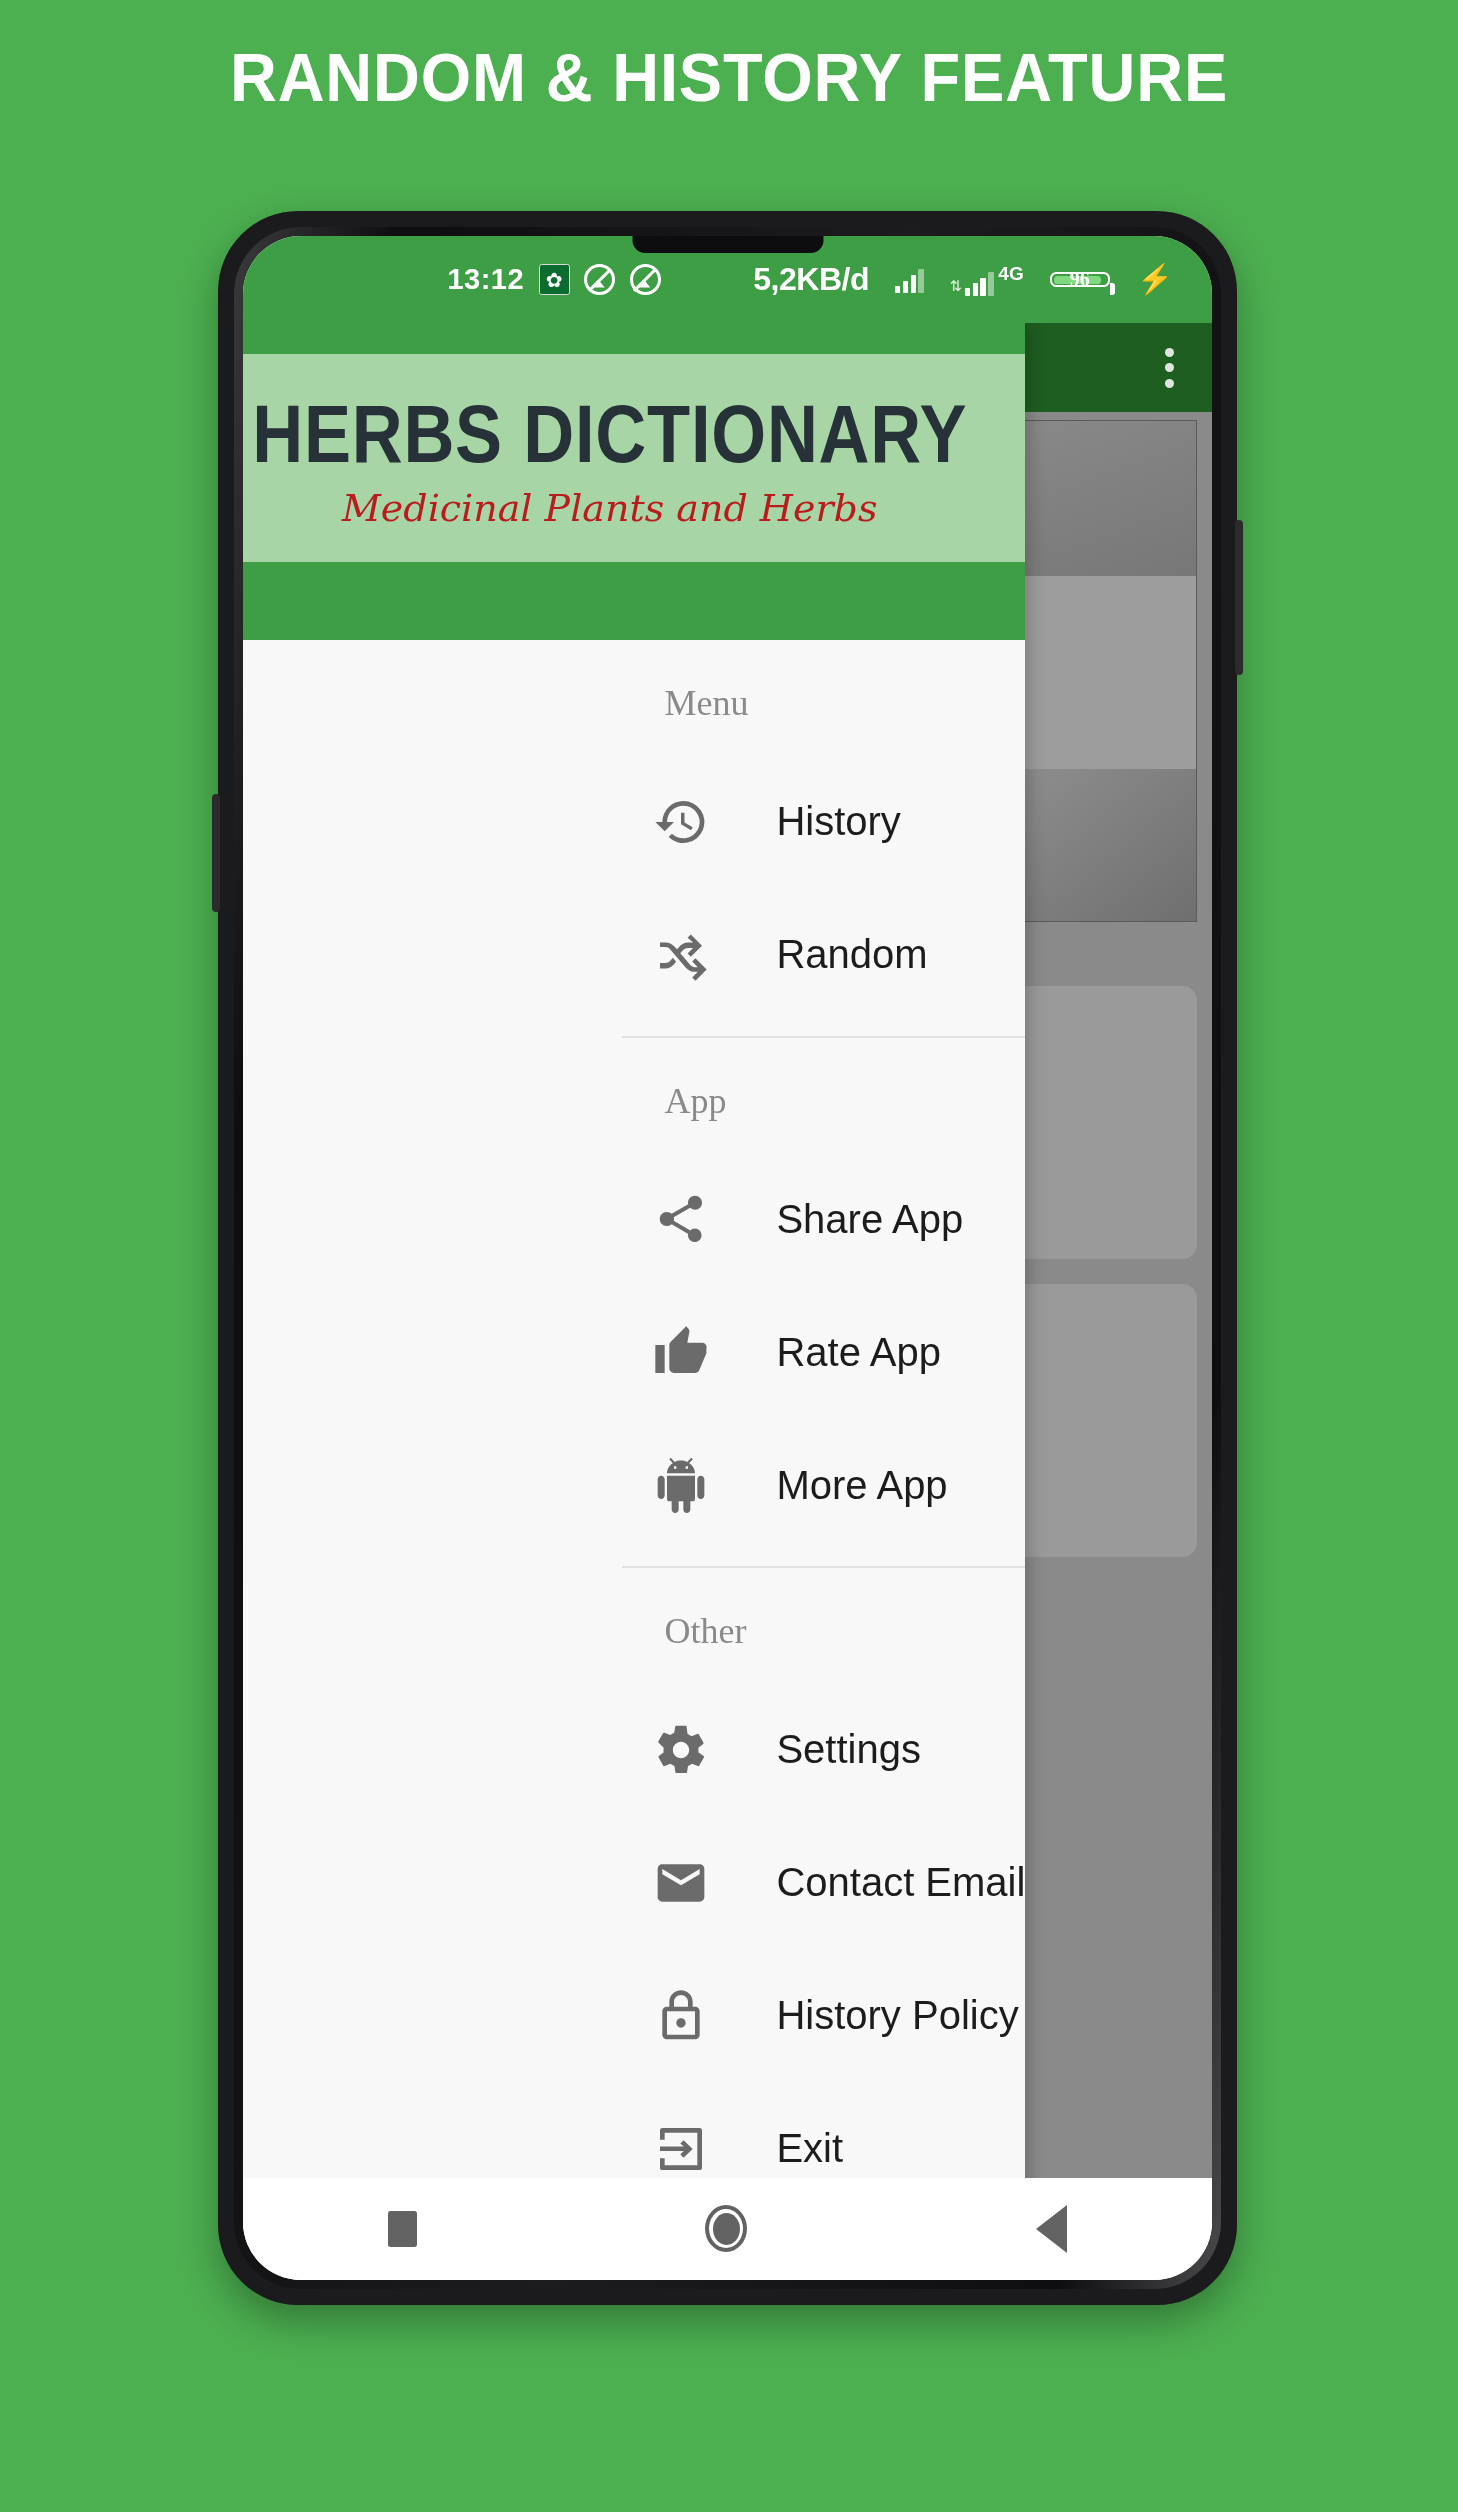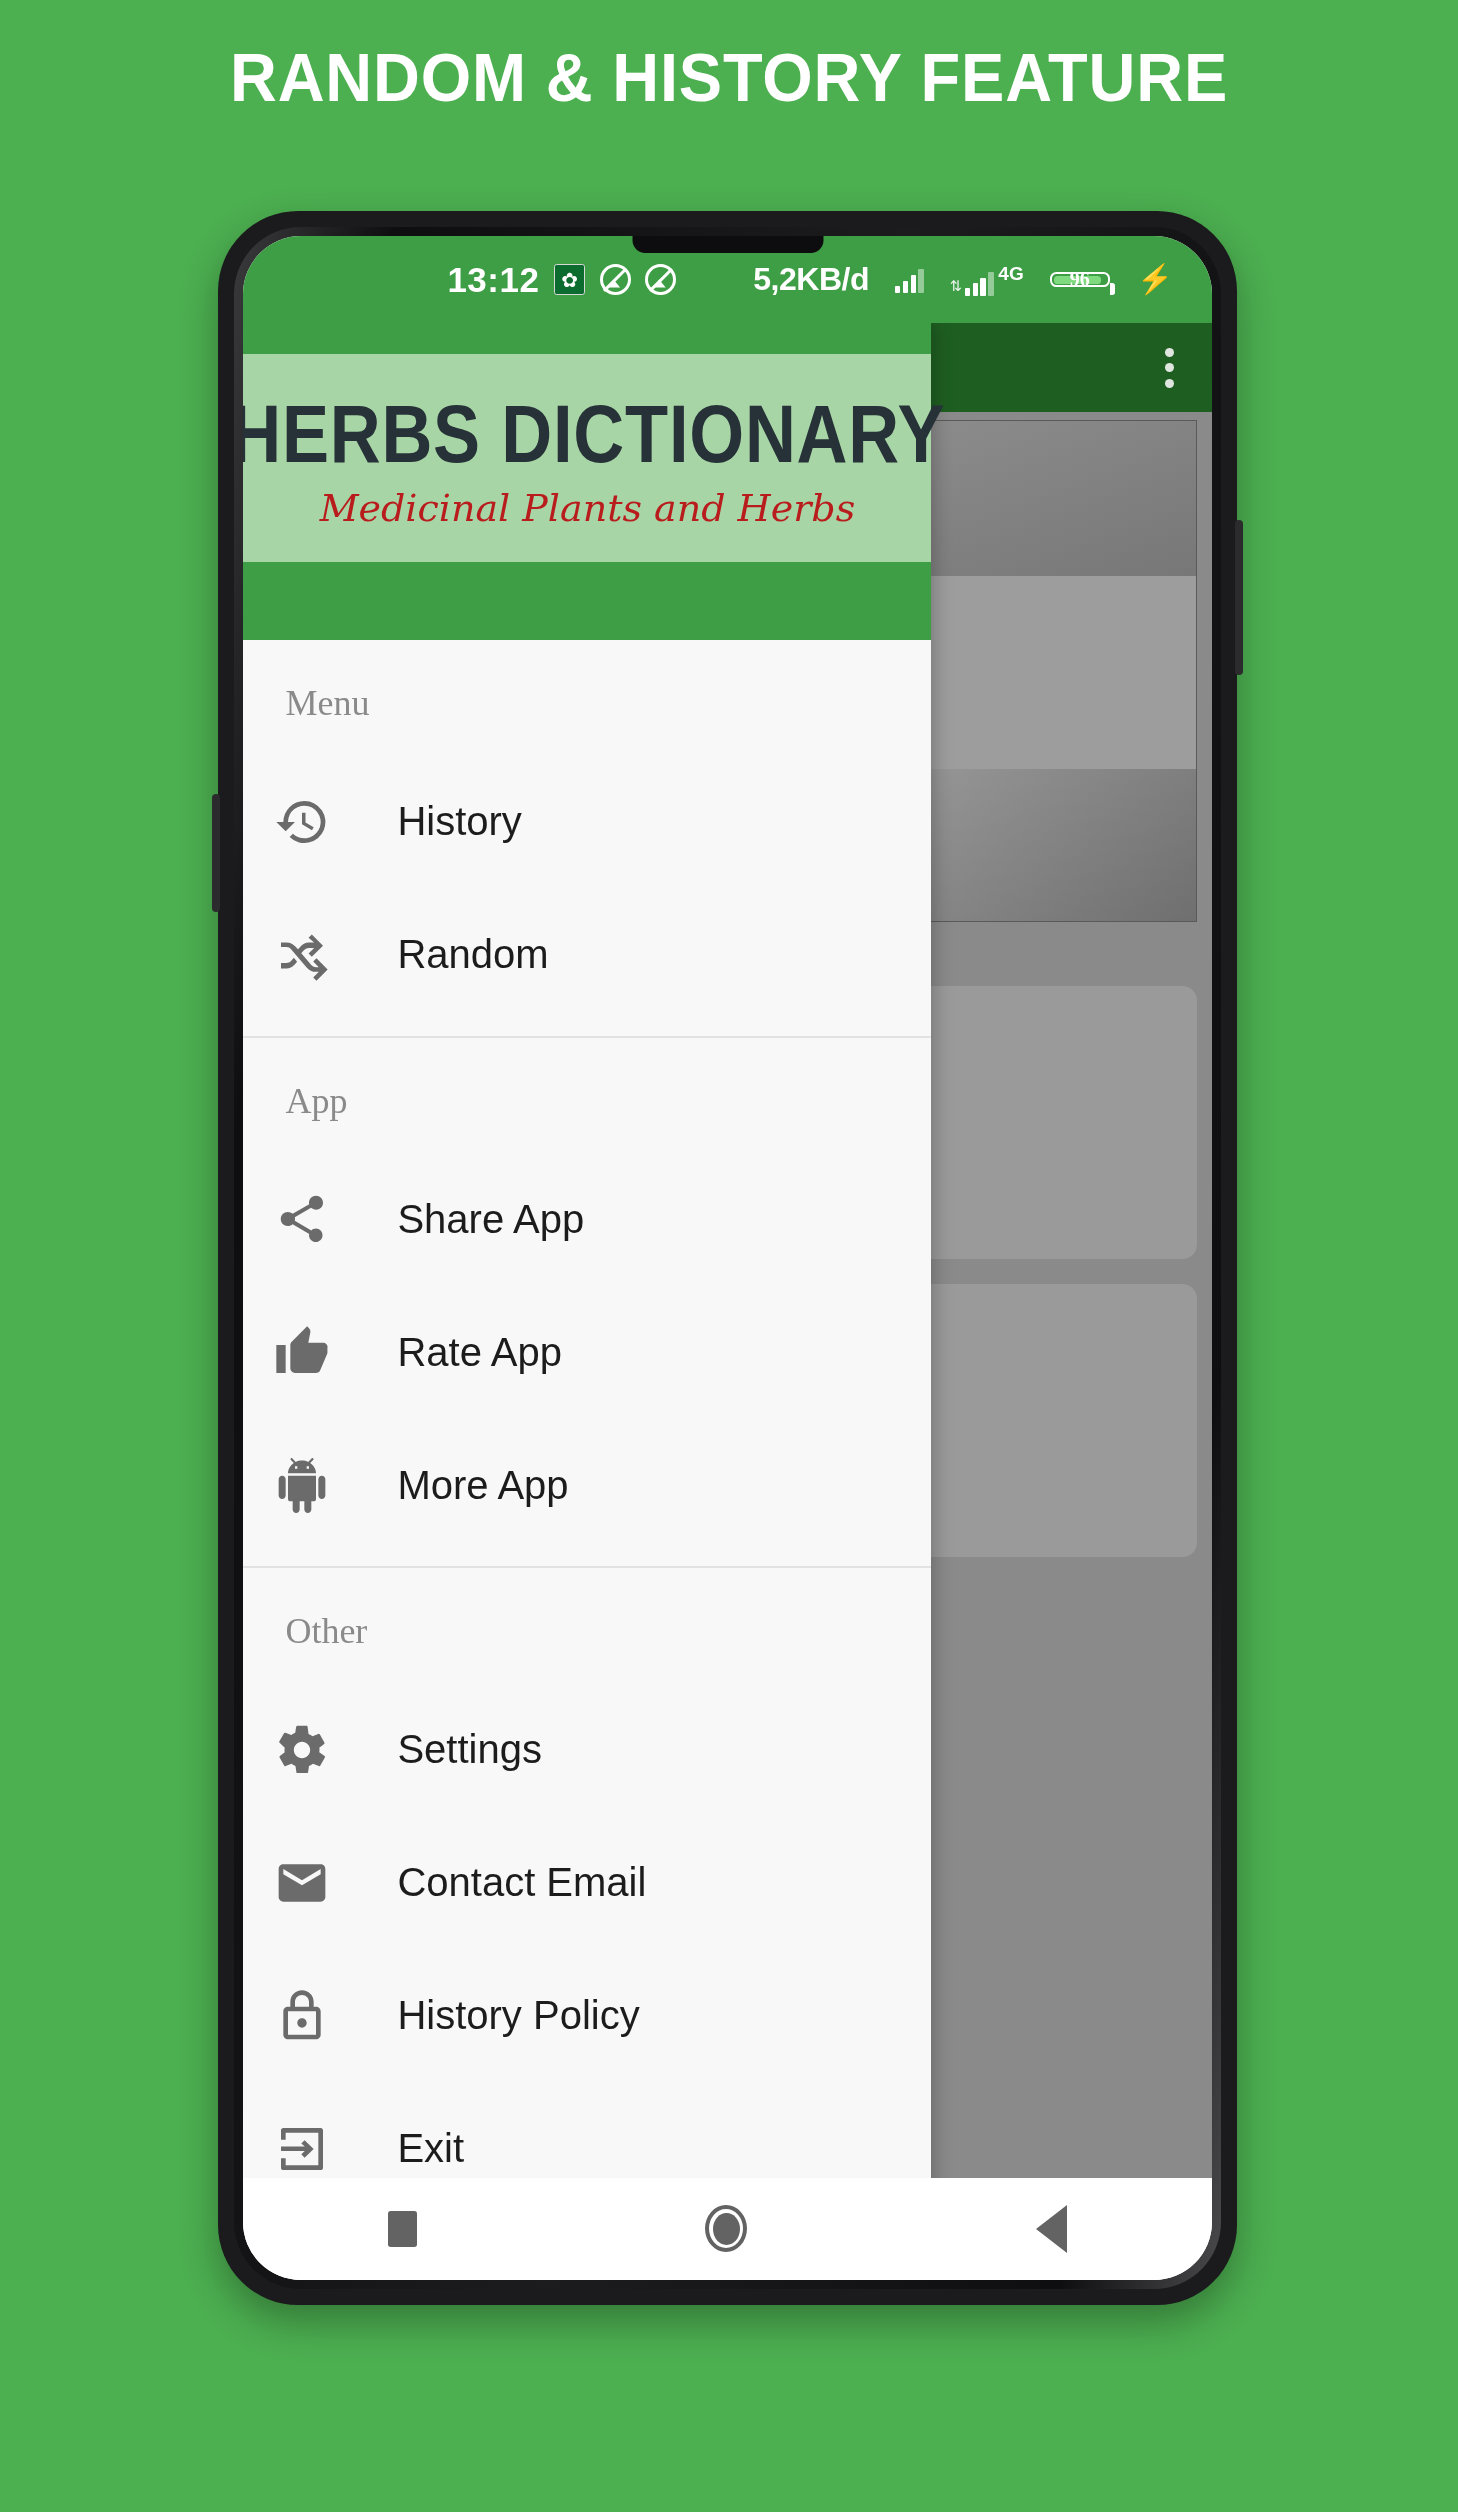--- a/index.html
+++ b/index.html
@@ -86,21 +86,21 @@
     position: relative;
     height: 87px;
     background: #3E9E45;
     display: flex;
     align-items: center;
     padding: 0 38px;
     color: #ffffff;
     z-index: 30;
   }
   .sb-left { display: flex; align-items: center; gap: 14.6px; margin-left: 166px; }
-  .sb-time { font-size: 35px; font-weight: bold; letter-spacing: 0.5px; }
+  .sb-time { font-size: 29px; font-weight: bold; letter-spacing: 0.5px; }
   .sb-spacer { flex: 1; }
   .sb-right { display: flex; align-items: center; gap: 26px; }
   .sb-data { font-size: 32px; font-weight: bold; letter-spacing: -0.5px; }
 
   .icon-herb {
     width: 31px; height: 31px;
     background: #0c6b2e;
     border: 1.8px solid #d8d8d8;
     border-radius: 2.7px;
     display: flex; align-items: center; justify-content: center;
@@ -285,25 +285,26 @@
   }
   .cap-leaf {
     left: 27%; top: 44%;
     width: 24%; height: 32%;
   }
 
   
   .drawer {
     position: absolute;
     top: 87px; left: 0; bottom: 84px;
-    width: 688px;
+    width: 782px;
     background: #F8F8F8;
     z-index: 20;
     display: flex; flex-direction: column;
     box-shadow: 3.6px 0 16.4px rgba(0,0,0,0.22);
+    align-items: flex-end;
   }
   .drawer-header {
     height: 317px;
     background: #4CAF50;
     position: relative;
   }
   .drawer-header .bar-top { height: 31px; background: #3E9E45; }
   .drawer-header .logo {
     height: 208px;
     background: #A8D5A6;

